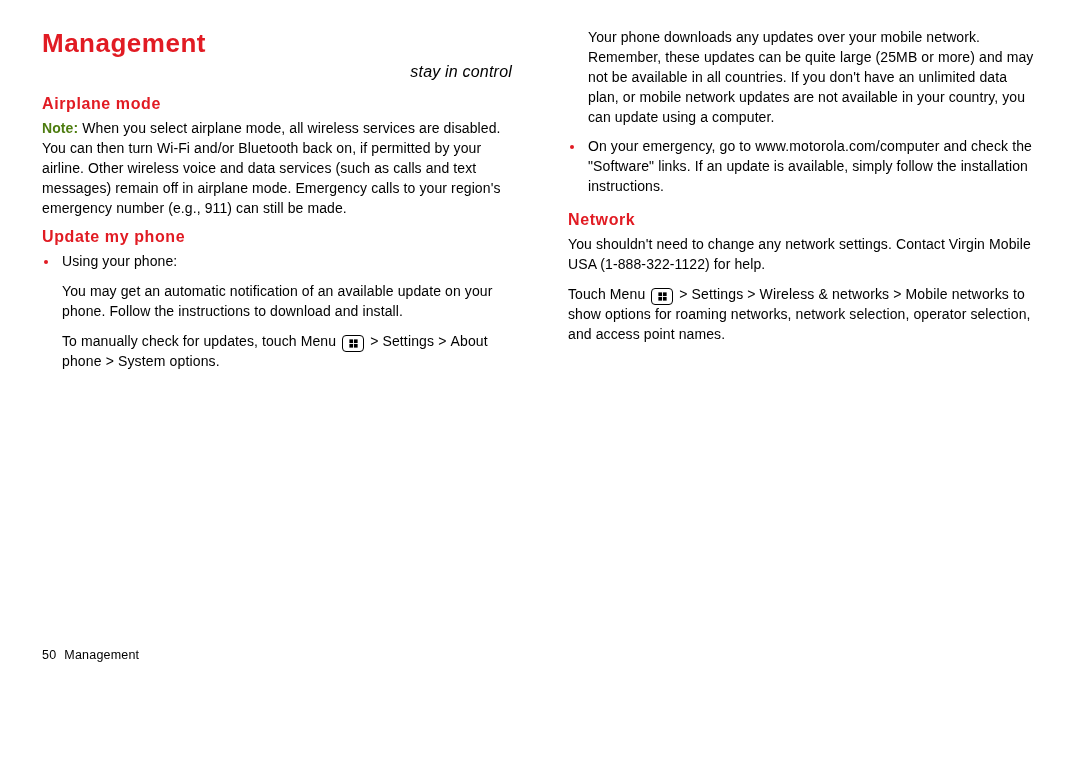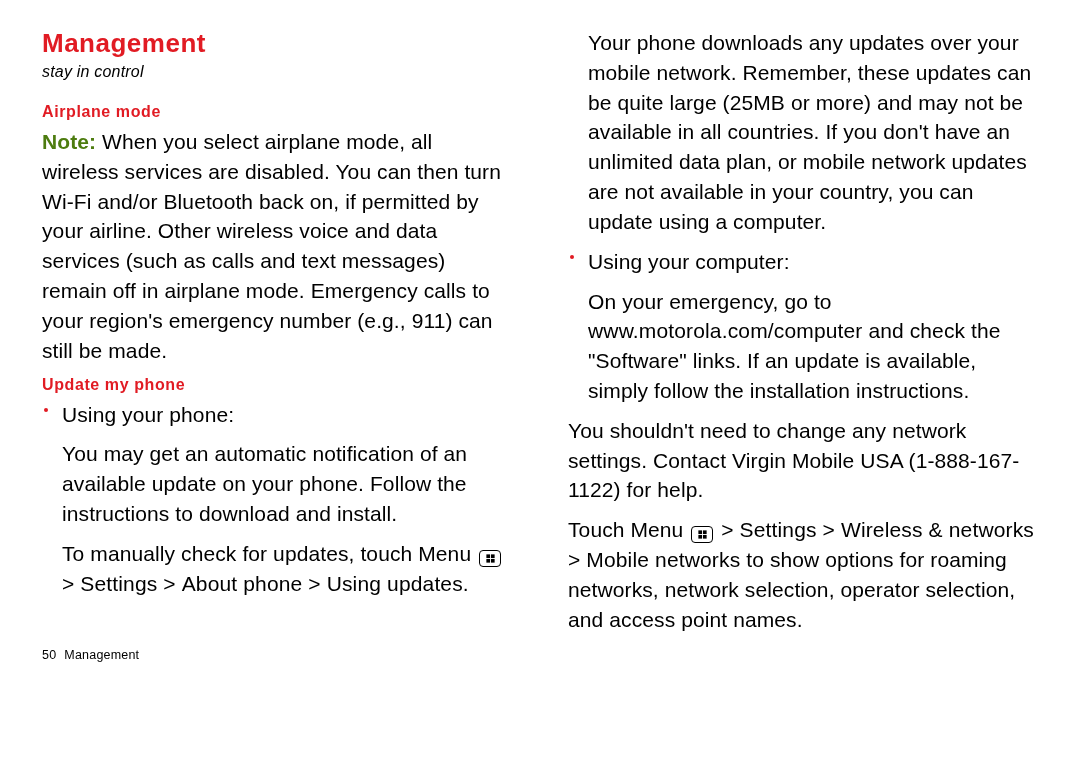--- a/index.html
+++ b/index.html
@@ -20,32 +20,33 @@
     font-weight: 900;
     font-size: 26px;
     letter-spacing: 0.5px;
     color: #e11b23;
     margin-bottom: 4px;
   }
   .tagline {
     font-style: italic;
     font-size: 16px;
     letter-spacing: 0.2px;
-    margin-bottom: 22px;
+    margin-bottom: 14px;
+    text-align: right;
   }
   .h2 {
     font-family: Verdana, Geneva, sans-serif;
     font-weight: 900;
     font-size: 16px;
     letter-spacing: 0.6px;
     color: #e11b23;
     margin-top: 4px;
     margin-bottom: 6px;
   }
-  p { font-size: 21px; line-height: 1.42; margin-bottom: 10px; letter-spacing: 0.1px; }
+  p { font-size: 14px; line-height: 1.42; margin-bottom: 10px; letter-spacing: 0.1px; }
   .note-label { color: #4d7c0f; font-weight: 700; }
   .sans-label { font-family: Arial, Helvetica, sans-serif; letter-spacing: 0.15px; }
   ul { list-style: none; margin: 0 0 0 0; }
   li { position: relative; padding-left: 20px; margin-bottom: 8px; }
   li .bullet {
     position: absolute; left: 2px; top: 8px;
     width: 4px; height: 4px; background: #e11b23; border-radius: 50%;
   }
   li p { margin-bottom: 10px; }
   .icon-key {
@@ -87,41 +88,41 @@
           <p>
             <span>To manually check for updates, touch Menu </span>
             <span class="icon-key menu">
               <svg viewBox="0 0 24 24" fill="#000">
                   <rect x="3" y="3" width="8" height="8"></rect>
                   <rect x="13" y="3" width="8" height="8"></rect>
                   <rect x="3" y="13" width="8" height="8"></rect>
                   <rect x="13" y="13" width="8" height="8"></rect>
                 </svg>
             </span>
-            <span> &gt; </span><span class="sans-label">Settings</span><span> &gt; </span><span class="sans-label">About phone</span><span> &gt; </span><span class="sans-label">Using updates</span>.
+            <span> &gt; </span><span class="sans-label">Settings</span><span> &gt; </span><span class="sans-label">About phone</span><span> &gt; </span><span class="sans-label">System options</span>.
           </p>
         </li>
       </ul>
     </div>
 
     <div class="col">
       <ul>
         <li style="padding-left:20px;">
           <p>Your phone downloads any updates over your mobile network. Remember, these updates can be quite large (25MB or more) and may not be available in all countries. If you don't have an unlimited data plan, or mobile network updates are not available in your country, you can update using a computer.</p>
         </li>
         <li>
           <span class="bullet"></span>
-          <p>Using your computer:</p>
           <p>
             <span>On your emergency, go to </span><span class="sans-label">www.motorola.com/computer</span><span> and check the "Software" links. If an update is available, simply follow the installation instructions.</span>
           </p>
         </li>
       </ul>
 
-      <p>You shouldn't need to change any network settings. Contact Virgin Mobile USA (1-888-167-1122) for help.</p>
+      <div class="h2" style="margin-top:14px;">Network</div>
+      <p>You shouldn't need to change any network settings. Contact Virgin Mobile USA (1-888-322-1122) for help.</p>
       <p>
         <span>Touch Menu </span>
         <span class="icon-key menu">
           <svg viewBox="0 0 24 24" fill="#000">
               <rect x="3" y="3" width="8" height="8"></rect>
               <rect x="13" y="3" width="8" height="8"></rect>
               <rect x="3" y="13" width="8" height="8"></rect>
               <rect x="13" y="13" width="8" height="8"></rect>
             </svg>
         </span>

